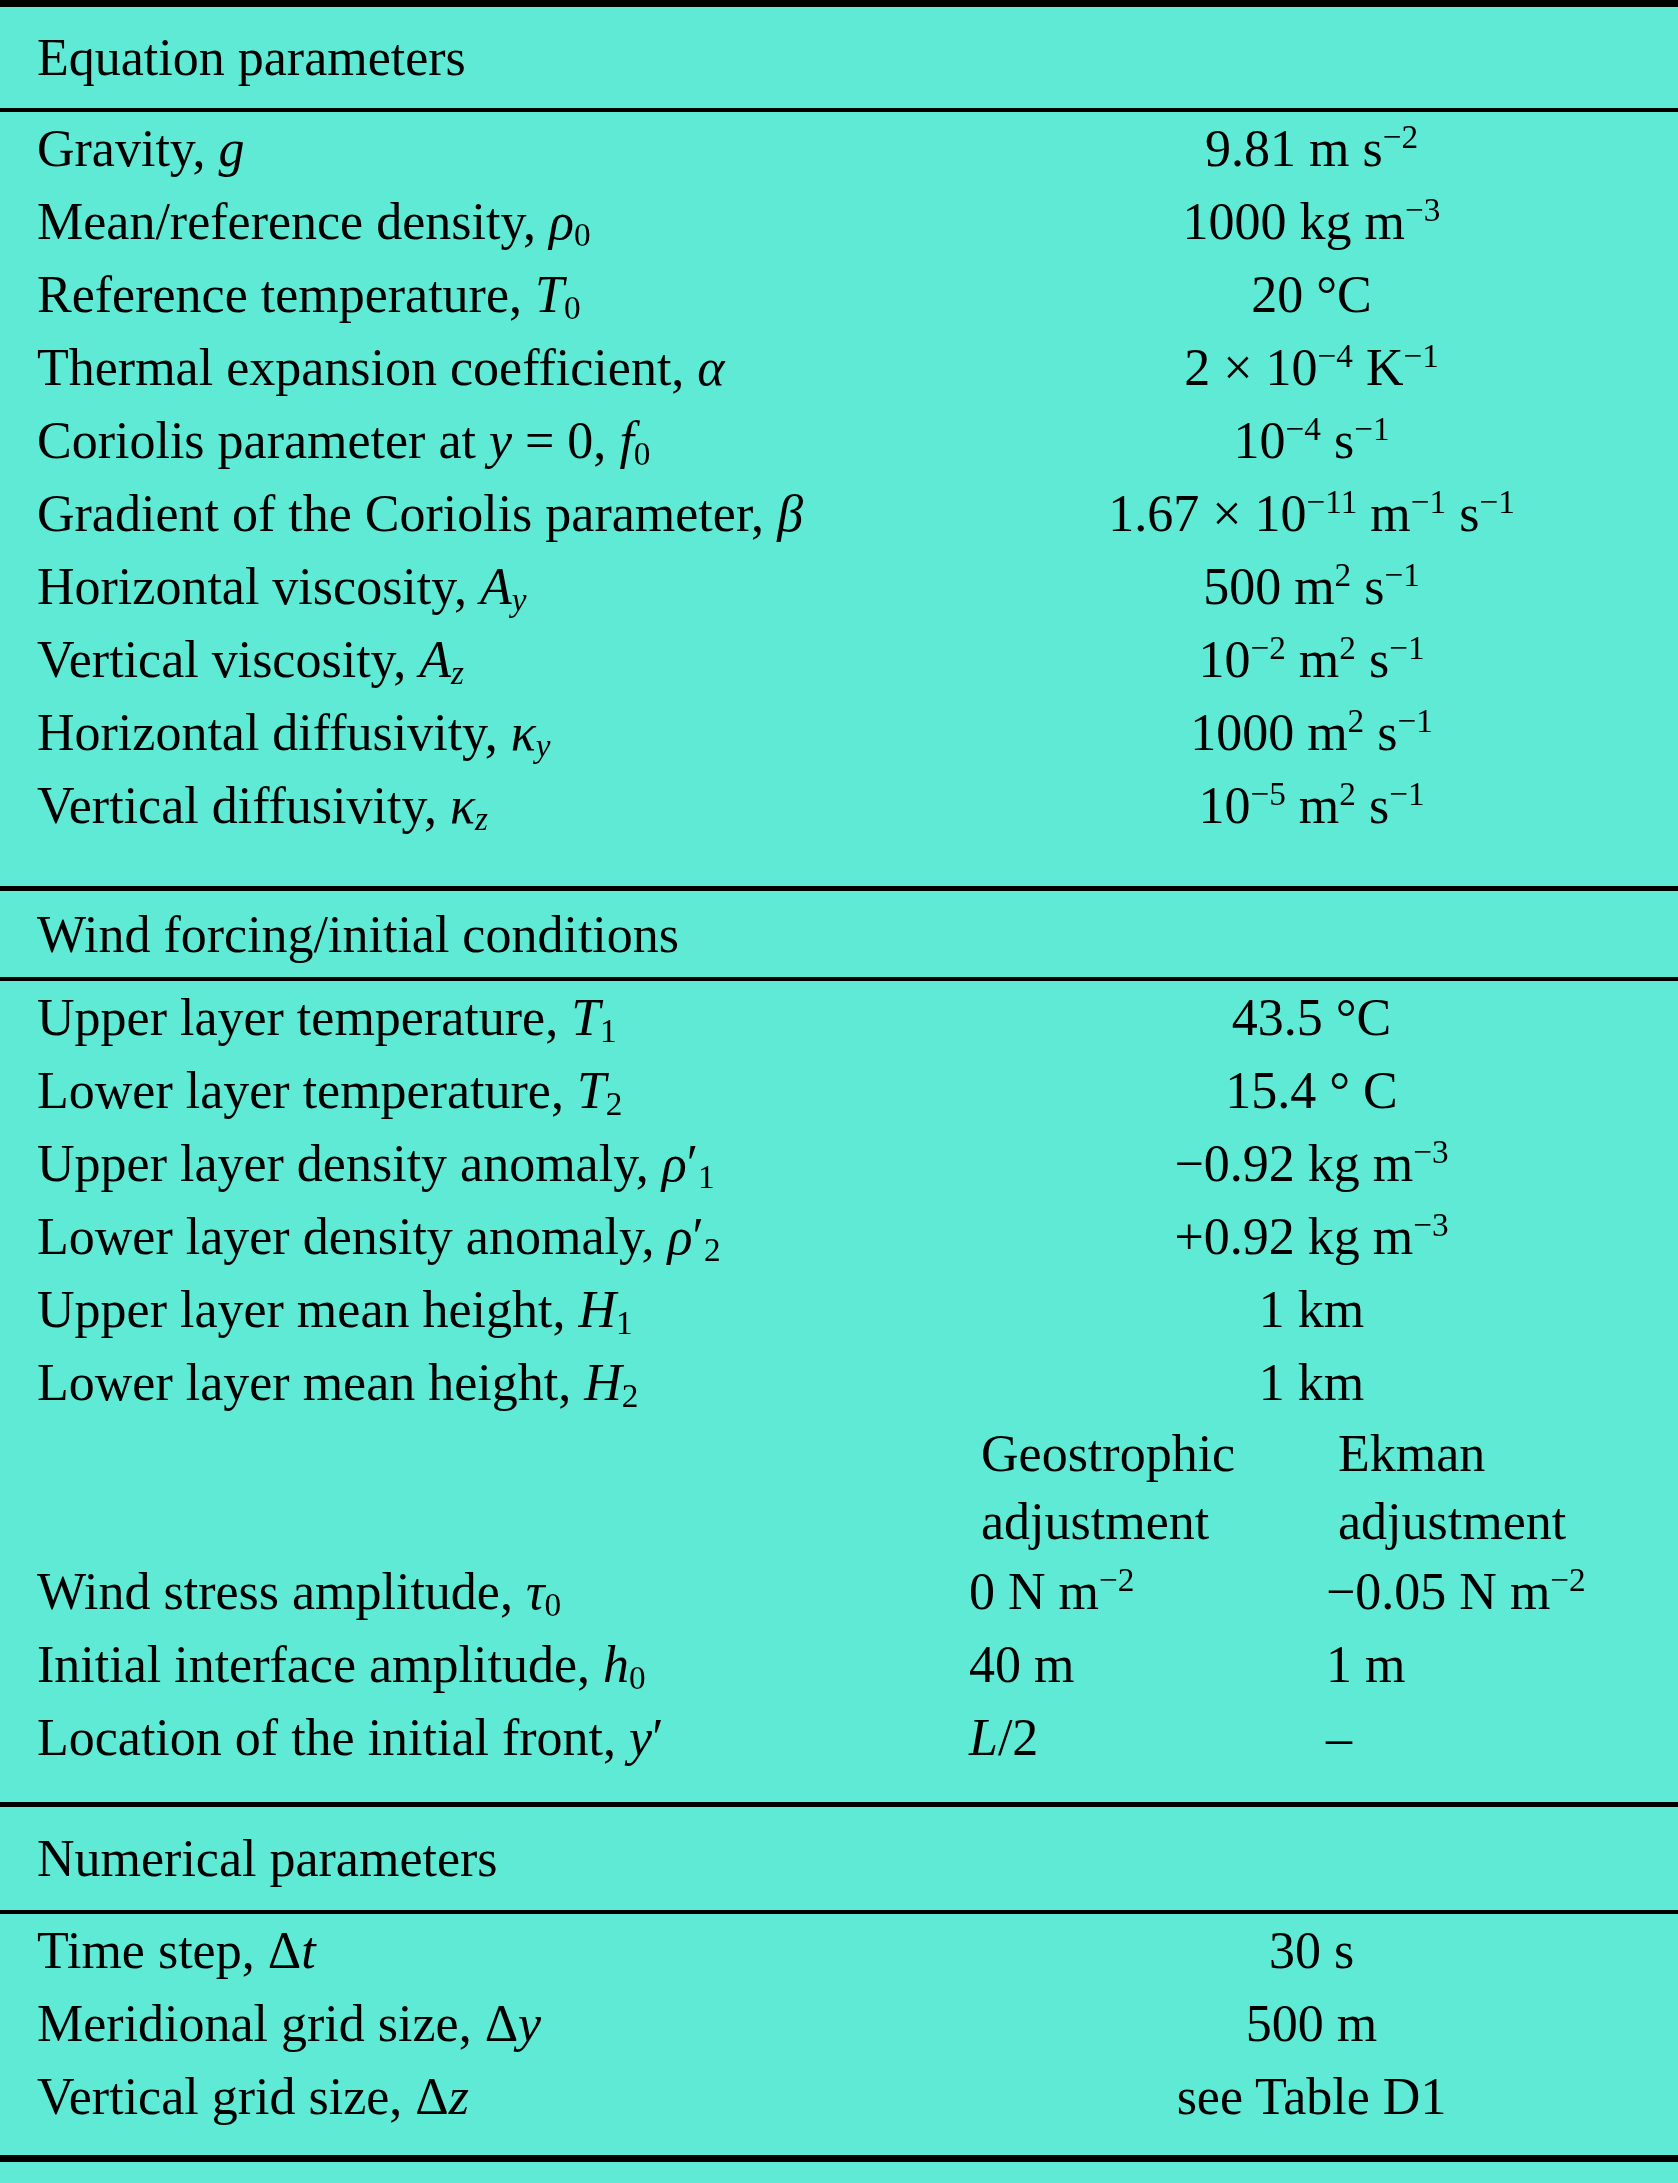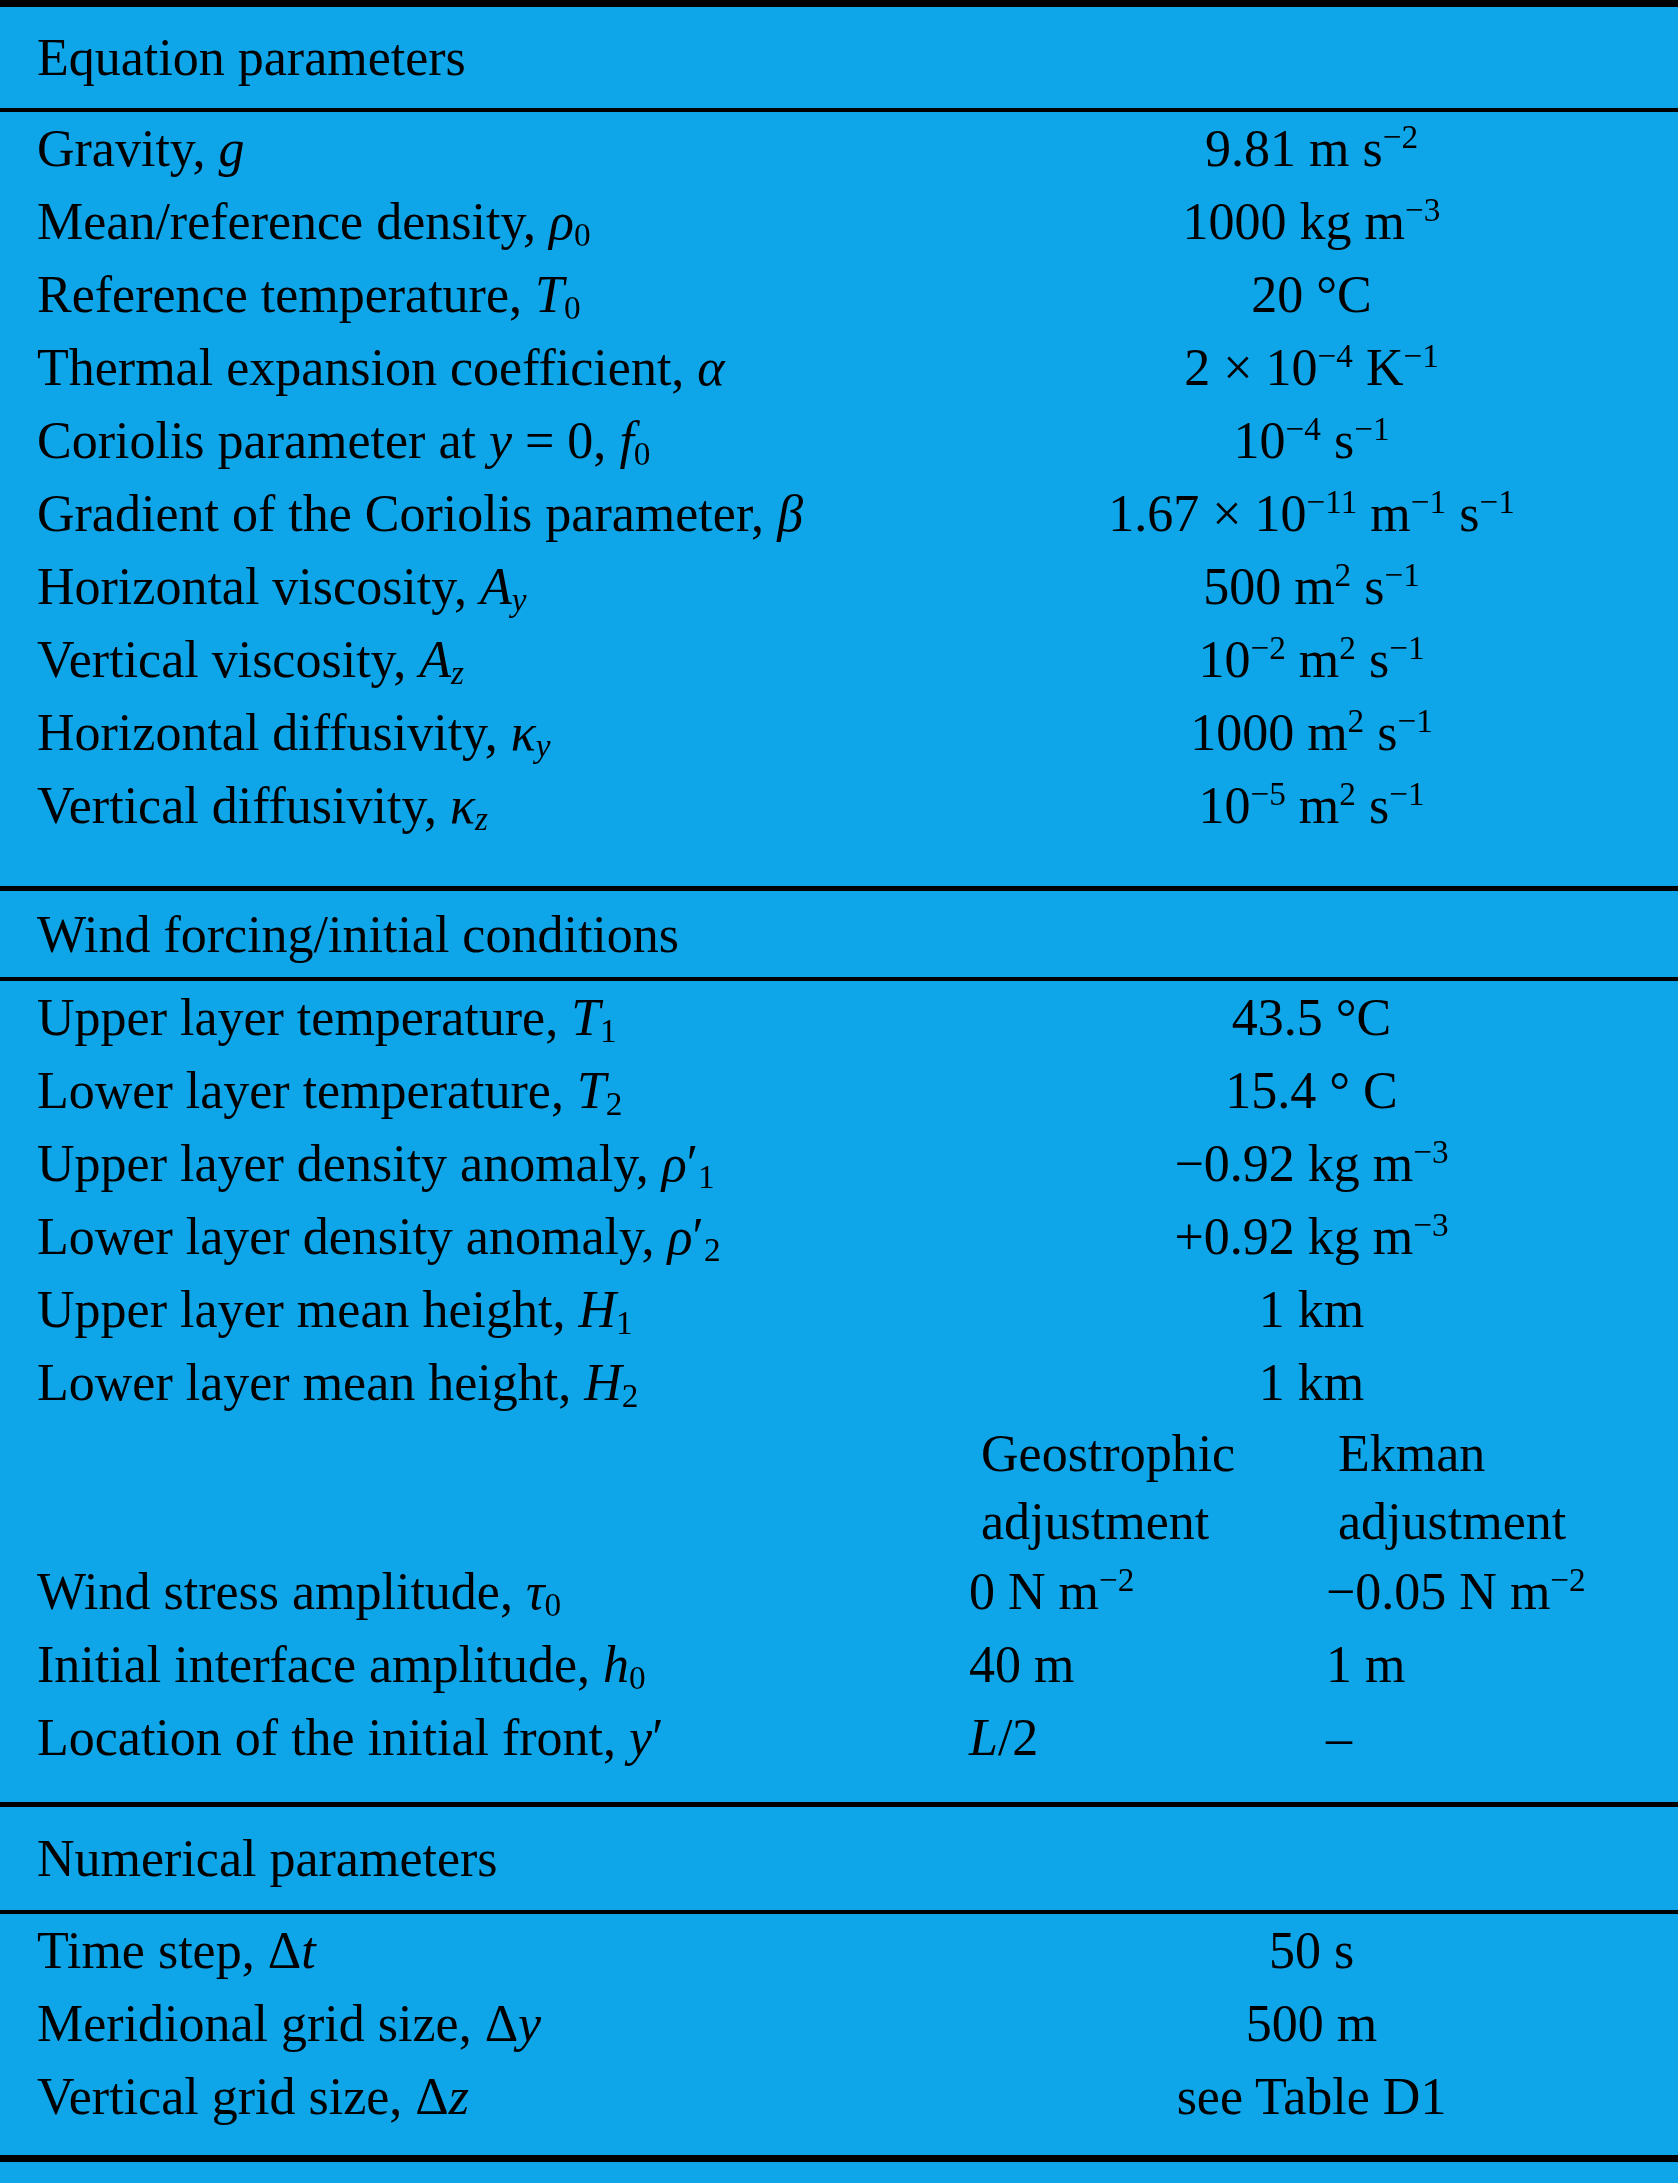--- a/index.html
+++ b/index.html
@@ -1,21 +1,21 @@
 <!DOCTYPE html>
 <html style="font-size:13px"><head>
 <meta charset="utf-8">
 <title>Parameters table</title>
 <style>
   html, body { margin: 0; padding: 0; background: #ffffff; }
   .page {
     position: relative;
     width: 1678px;
     height: 2183px;
-    background: #0ea5e9;
+    background: #5eead4;
     color: #000000;
     font-family: "Liberation Serif", "DejaVu Serif", serif;
     font-size: 52px;
     overflow: hidden;
   }
   .rule { width: 100%; background: #000000; }
   .rule-thick { height: 7.3px; }
   .rule-med   { height: 4.9px; }
   .rule-thin  { height: 4px; }
   .spacer-a { height: 44px; }
@@ -159,21 +159,21 @@
         <div class="col-b">–</div>
       </div>
       <div class="spacer-b"></div>
       <div class="rule rule-med"></div>
       <div class="hrow hrow-3">
         <div class="section-title">Numerical parameters</div>
       </div>
       <div class="rule rule-thin"></div>
       <div class="row">
         <div class="col-label">Time step, Δ<i>t</i></div>
-        <div class="col-center">50 s</div>
+        <div class="col-center">30 s</div>
       </div>
       <div class="row">
         <div class="col-label">Meridional grid size, Δ<i>y</i></div>
         <div class="col-center">500 m</div>
       </div>
       <div class="row">
         <div class="col-label">Vertical grid size, Δ<i>z</i></div>
         <div class="col-center">see Table D1</div>
       </div>
       <div class="spacer-c"></div>

